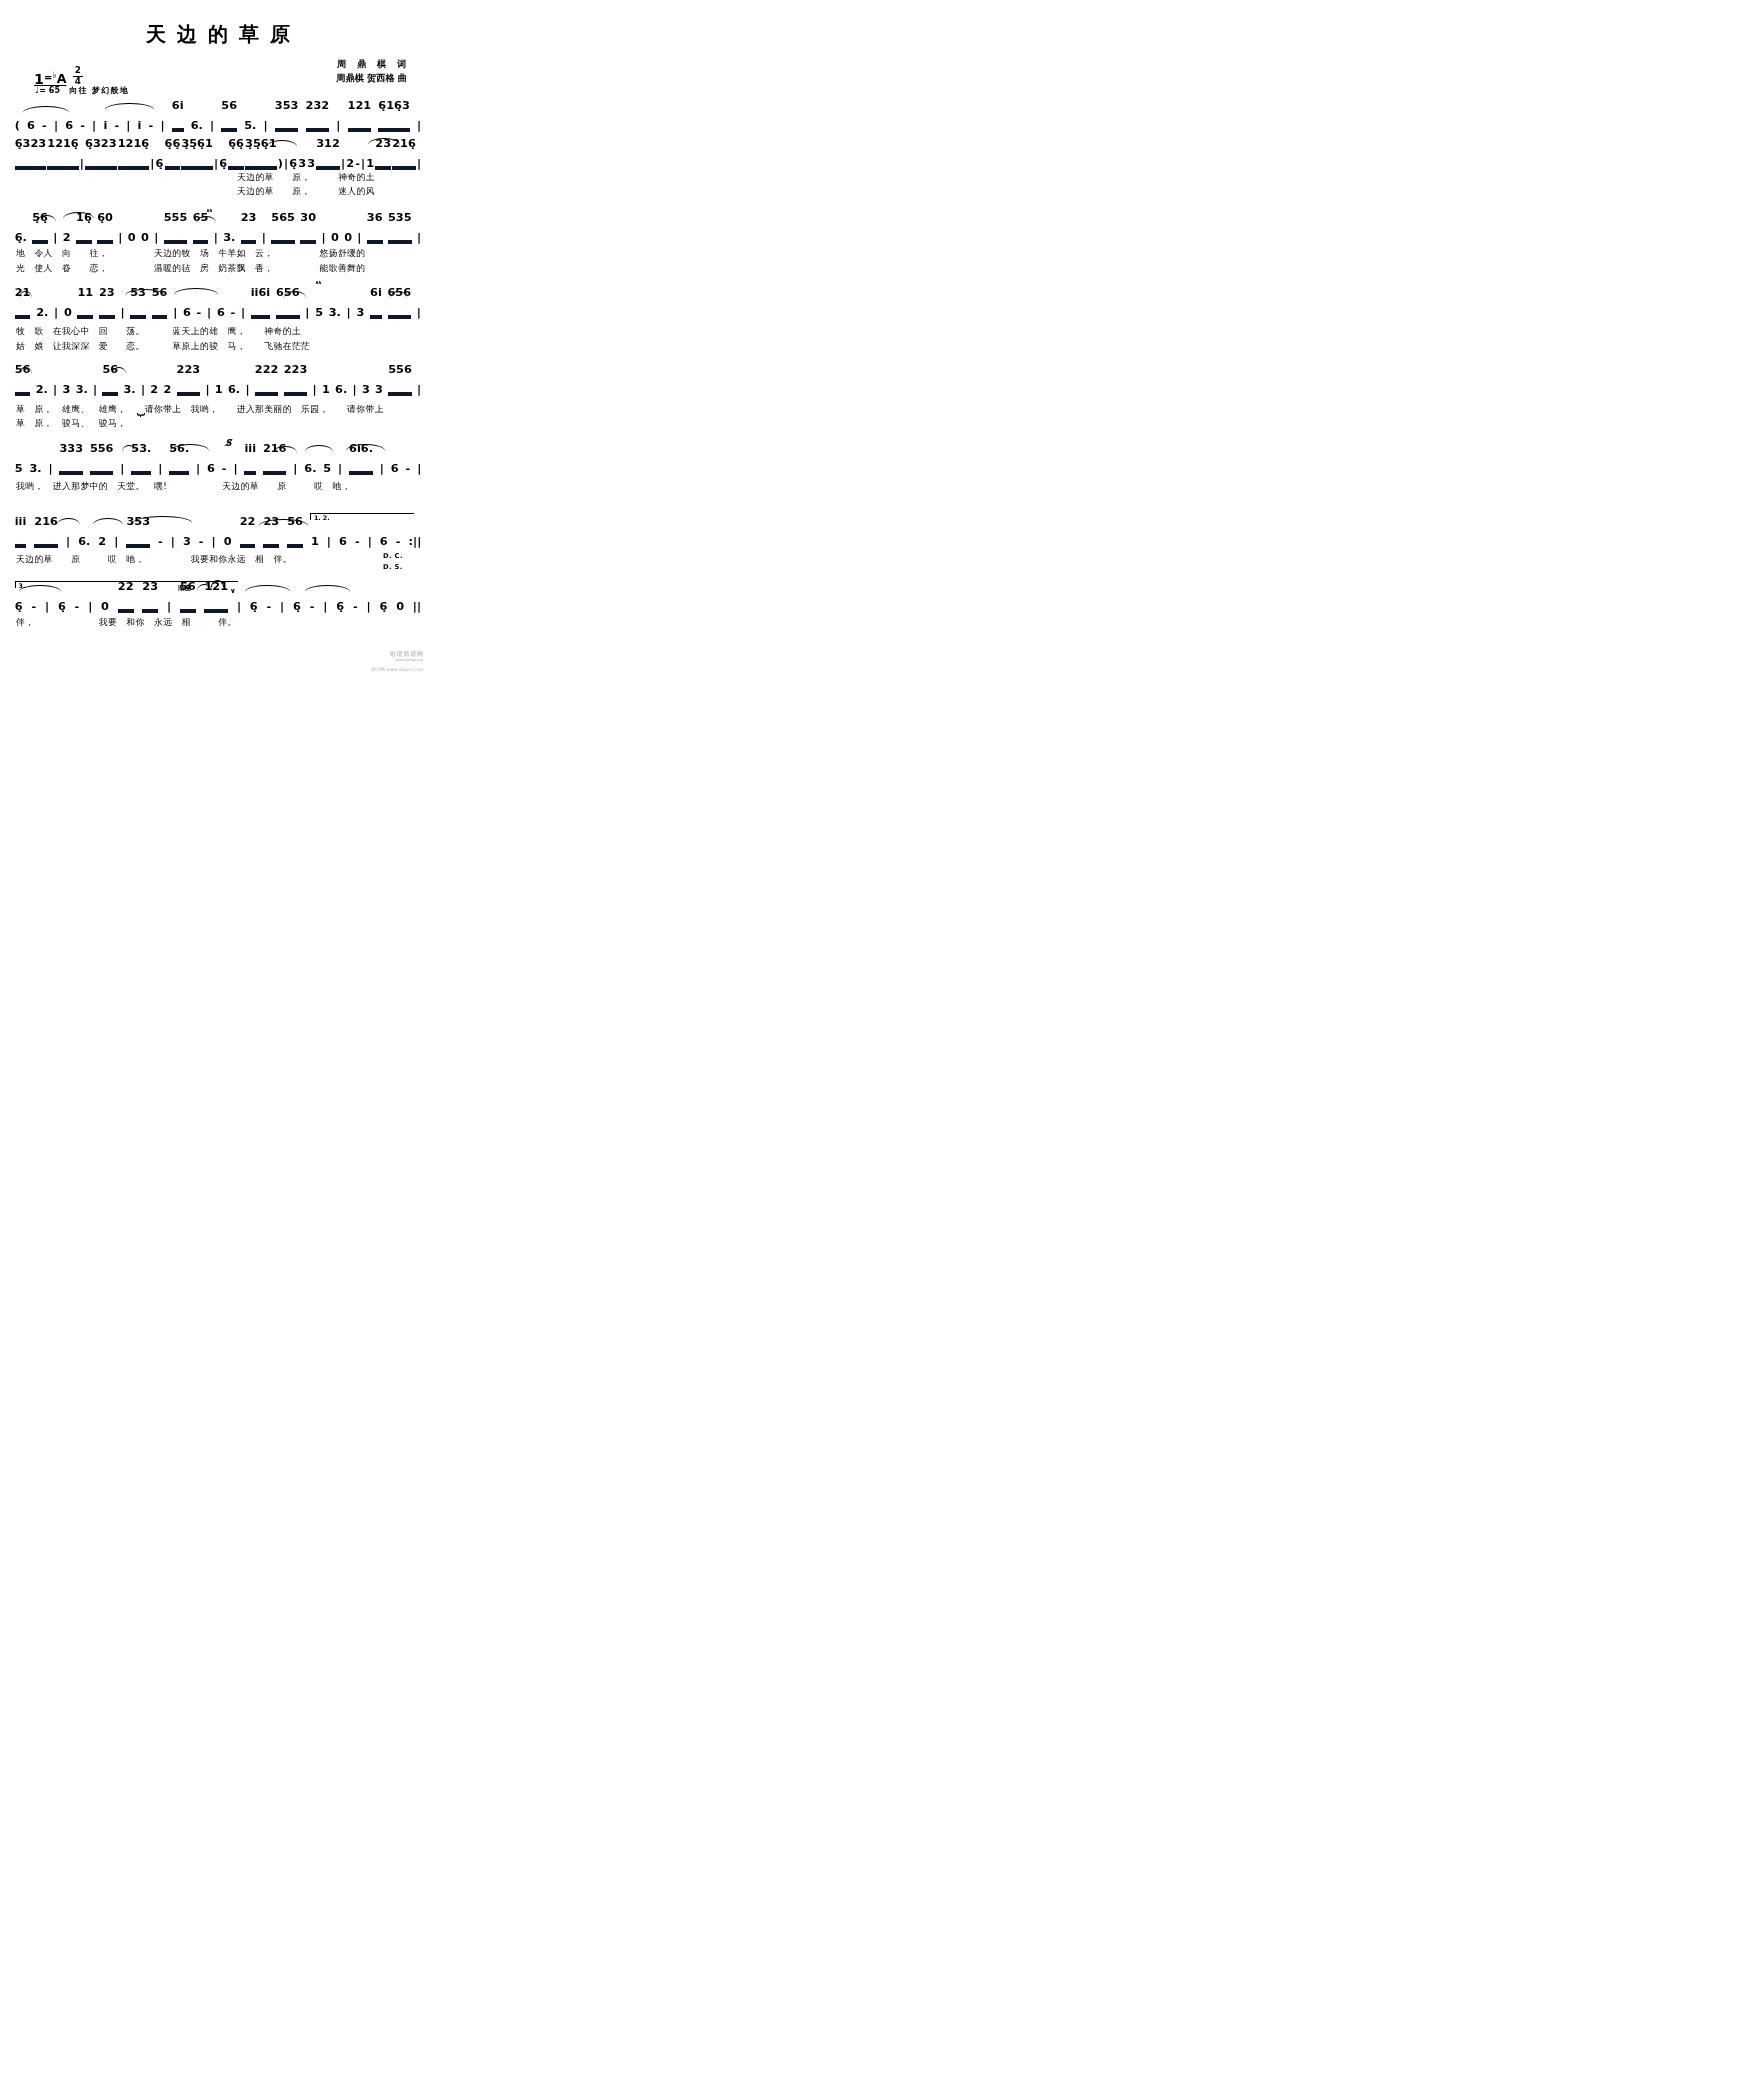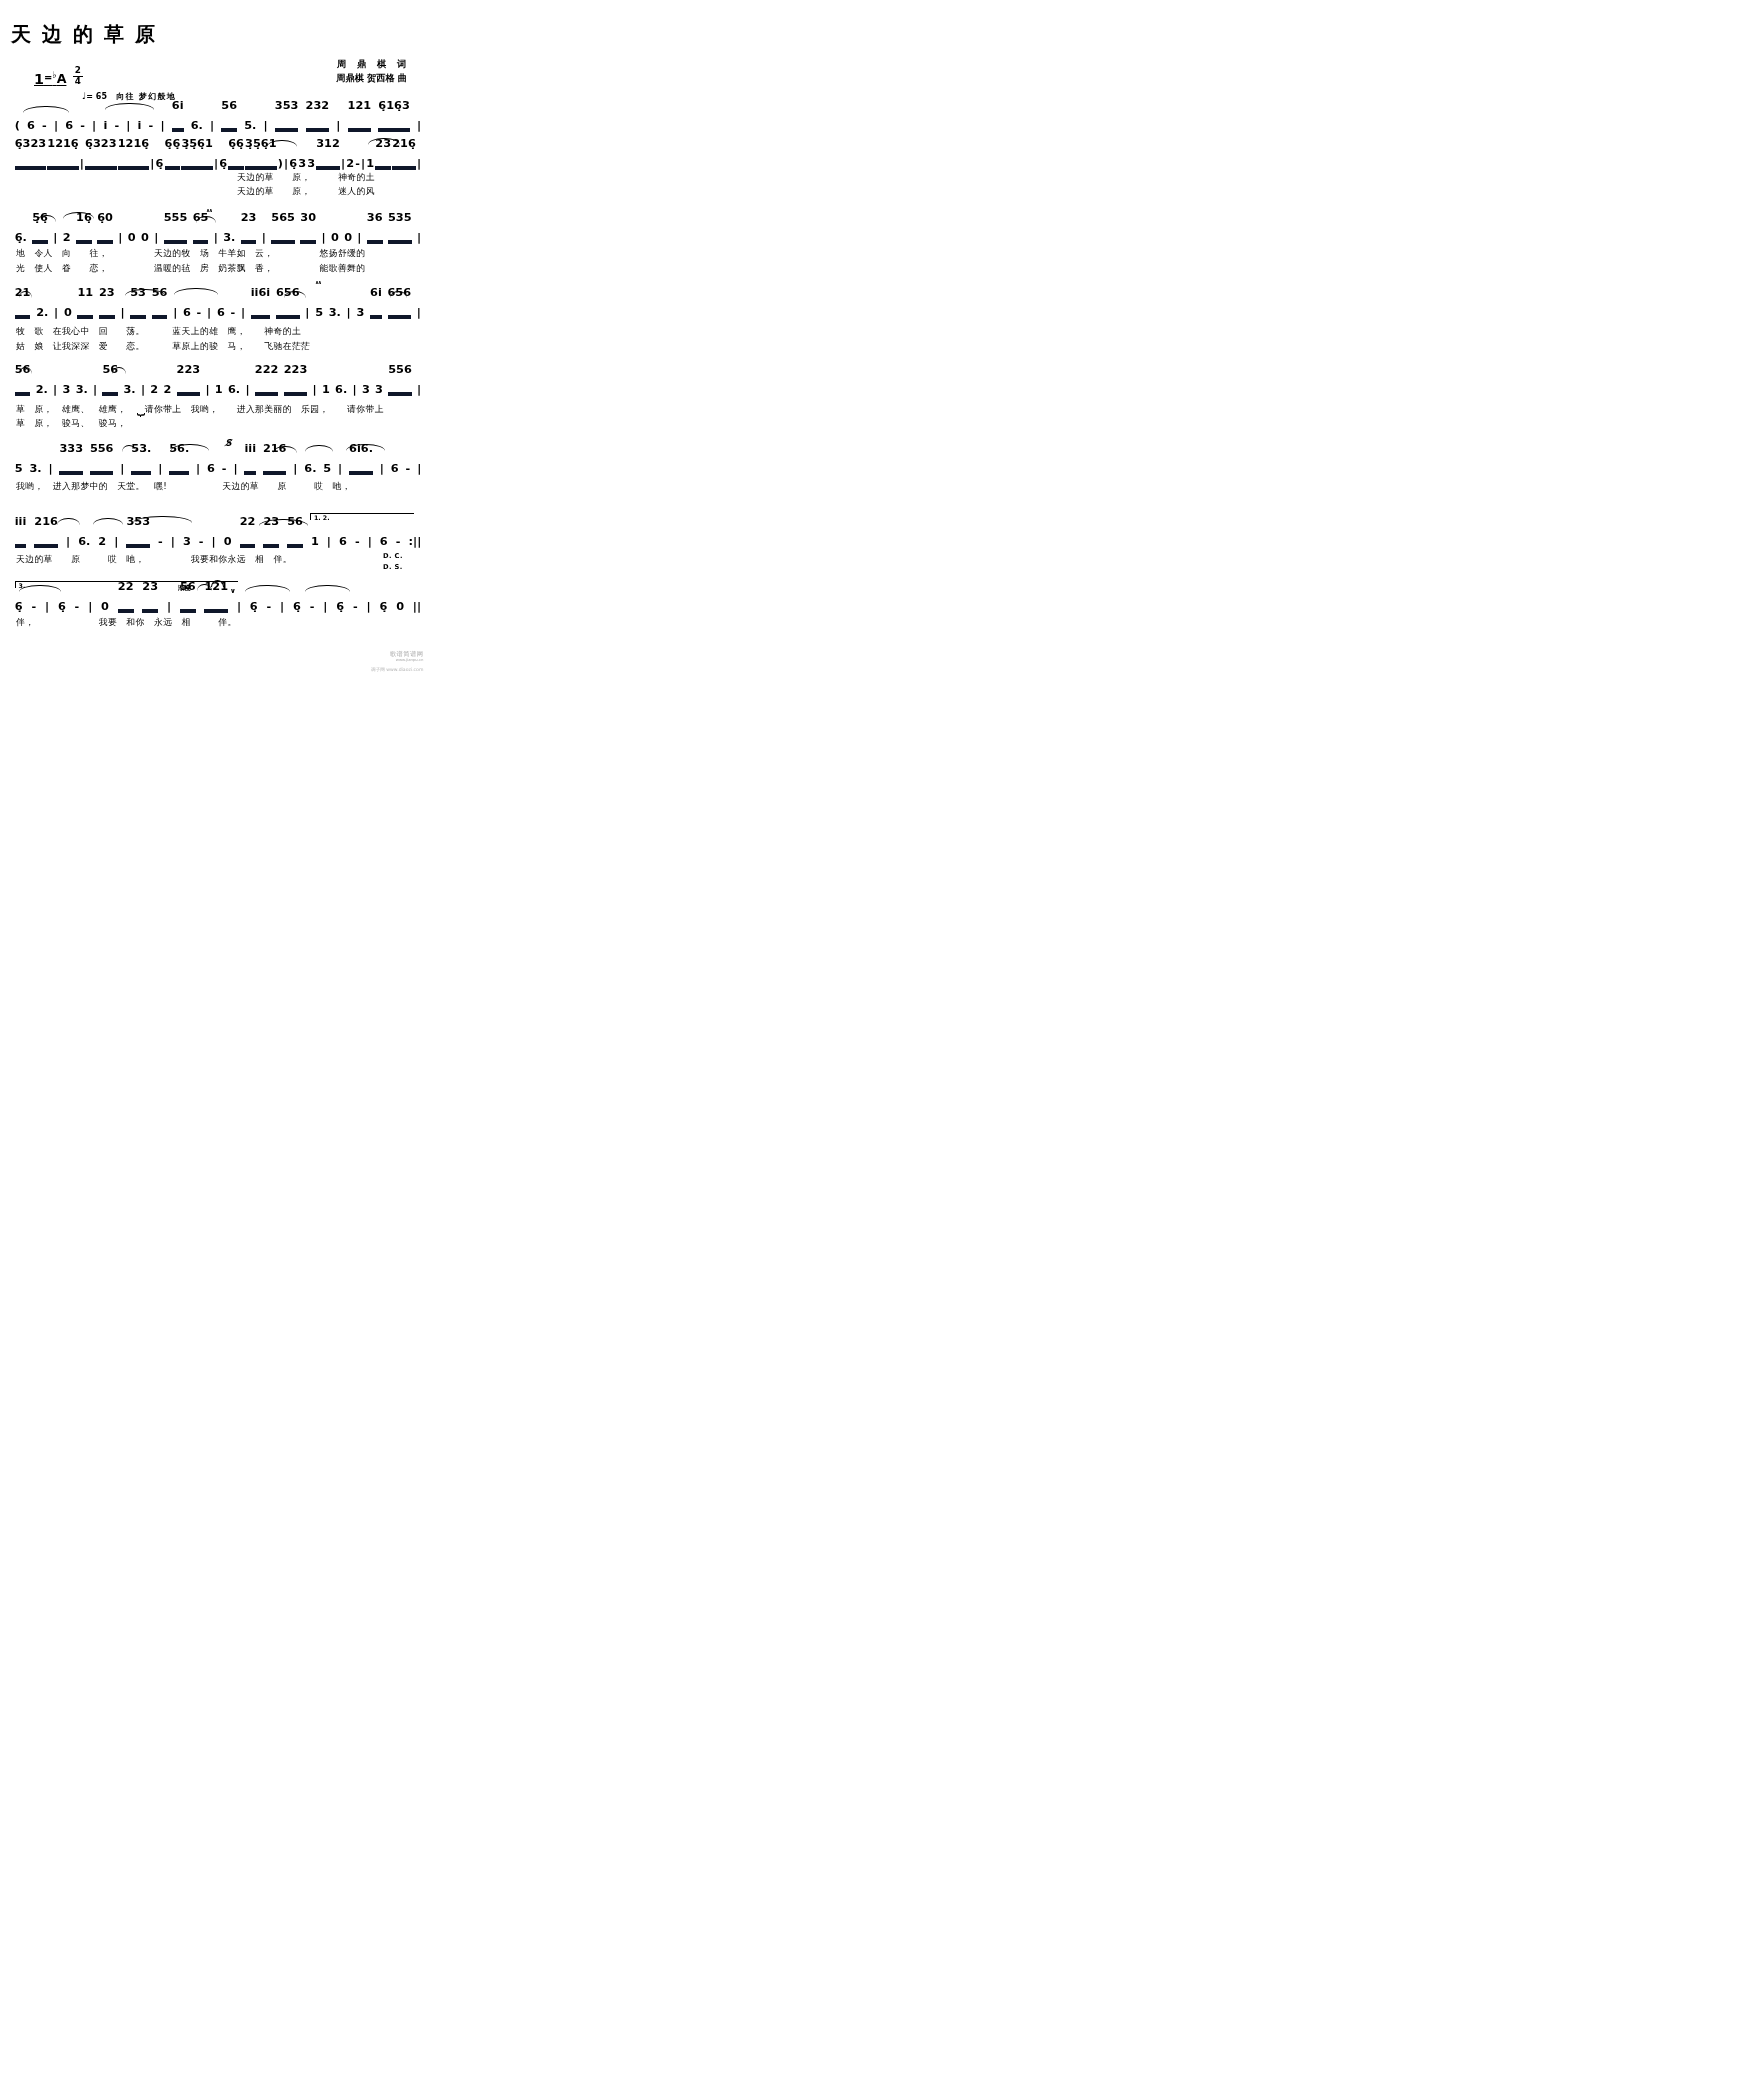--- a/index.html
+++ b/index.html
@@ -1,36 +1,36 @@
 <!DOCTYPE html>
 <html style="font-size:6.7px"><head>
 <meta charset="utf-8">
 <style>
   html,body{margin:0;padding:0;}
   body{
     width:436px;height:675px;position:relative;background:#ffffff;color:#000;
     font-family:"DejaVu Sans",sans-serif;overflow:hidden;
   }
   .title{
-    position:absolute;top:21px;left:0;right:0;margin:0;text-align:left;
+    position:absolute;top:21px;left:0;right:0;margin:0;text-align:center;
     font-family:"DejaVu Serif",serif;font-weight:bold;font-size:20px;
     letter-spacing:11px;text-indent:11px;
   }
   .credits{position:absolute;top:51px;right:29px;text-align:right;font-weight:600;line-height:1.55;margin-top:6px;}
   .credits .l1{font-size:9.2px;letter-spacing:0.8px;}
   .credits .l2{font-size:9.2px;}
   .keysig{position:absolute;left:34px;top:66px;font-weight:bold;text-decoration:underline;}
   .keysig .one{font-size:14.3px;}
   .keysig .eq{font-size:10px;vertical-align:2.5px;}
   .keysig .flat{font-size:9.2px;vertical-align:5.9px;}
   .keysig .key{font-size:12.6px;vertical-align:0.8px;}
   .meter{display:inline-block;vertical-align:-0.8px;margin-left:6.7px;text-align:center;line-height:1;}
   .meter .num{display:block;font-size:8.8px;padding:0 1.7px 0.8px 1.7px;}
   .meter .den{display:block;font-size:8.8px;border-top:1px solid #000;padding:0.8px 1.7px 0 1.7px;}
-  .tempo{position:absolute;left:35px;top:90px;font-size:8px;font-weight:bold;margin-left:47px;}
+  .tempo{position:absolute;left:35px;top:84px;font-size:8px;font-weight:bold;}
   .tempo .glyph{font-size:9.2px;}
   .tempo .expr{margin-left:9.2px;letter-spacing:1.3px;}
   .notes-row{
     position:absolute;left:14.7px;right:14.7px;height:19.3px;
     display:flex;justify-content:space-between;align-items:flex-end;
     font-size:11.3px;font-weight:bold;white-space:pre;
   }
   .notes-row span{display:inline-block;line-height:1.15;}
   .notes-row .beam{border-bottom:4px solid #0f172a;padding-bottom:16px;}
   .lyric{position:absolute;font-size:8.8px;letter-spacing:0.4px;white-space:pre;text-align:right;}

